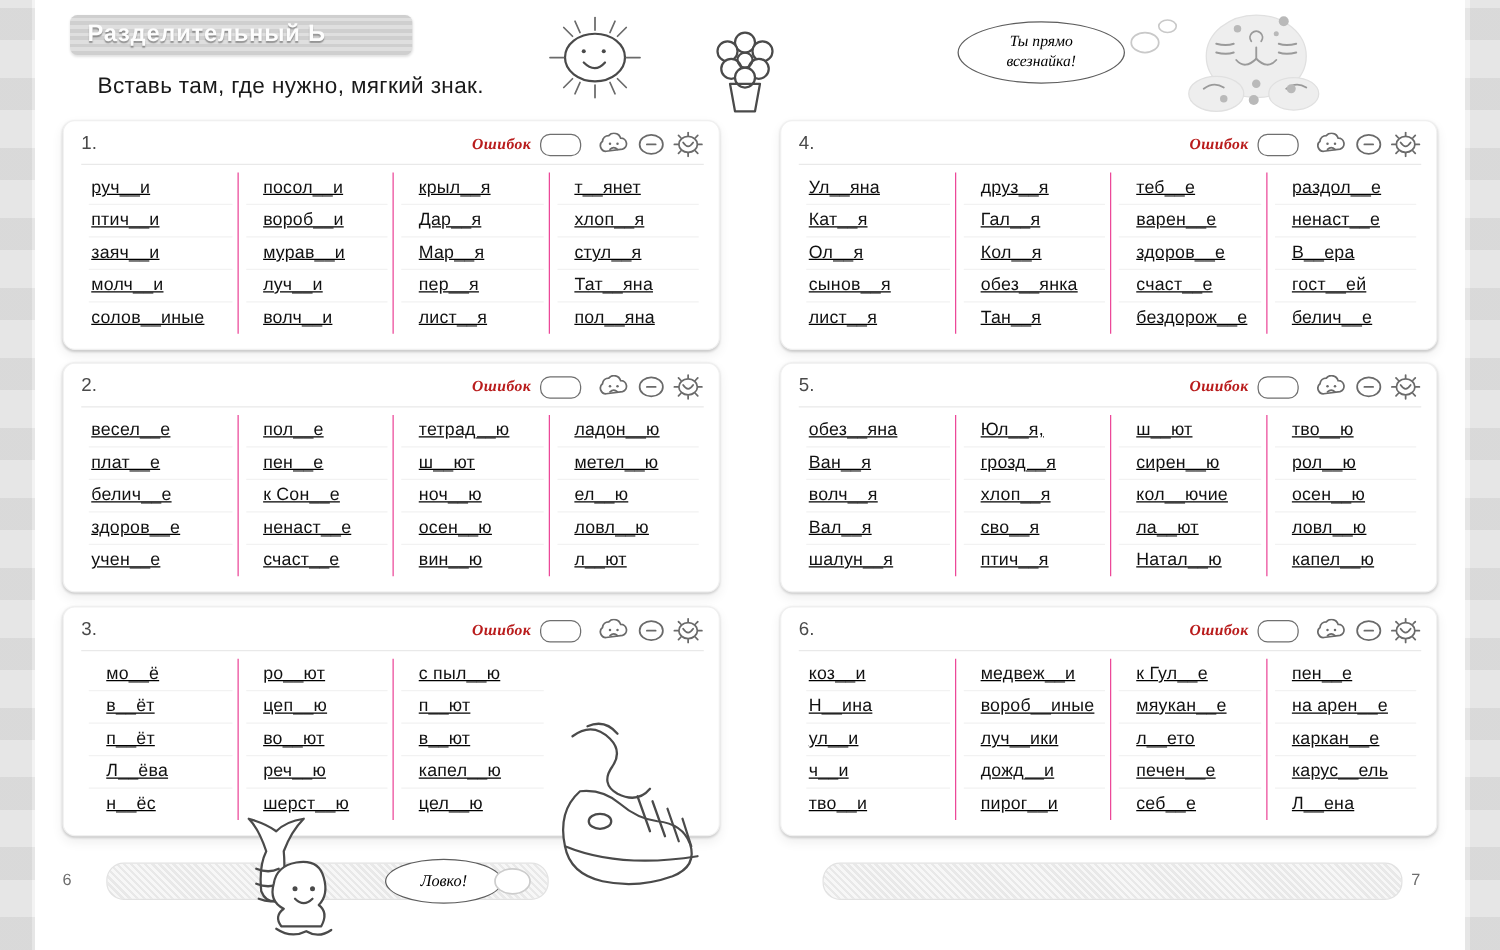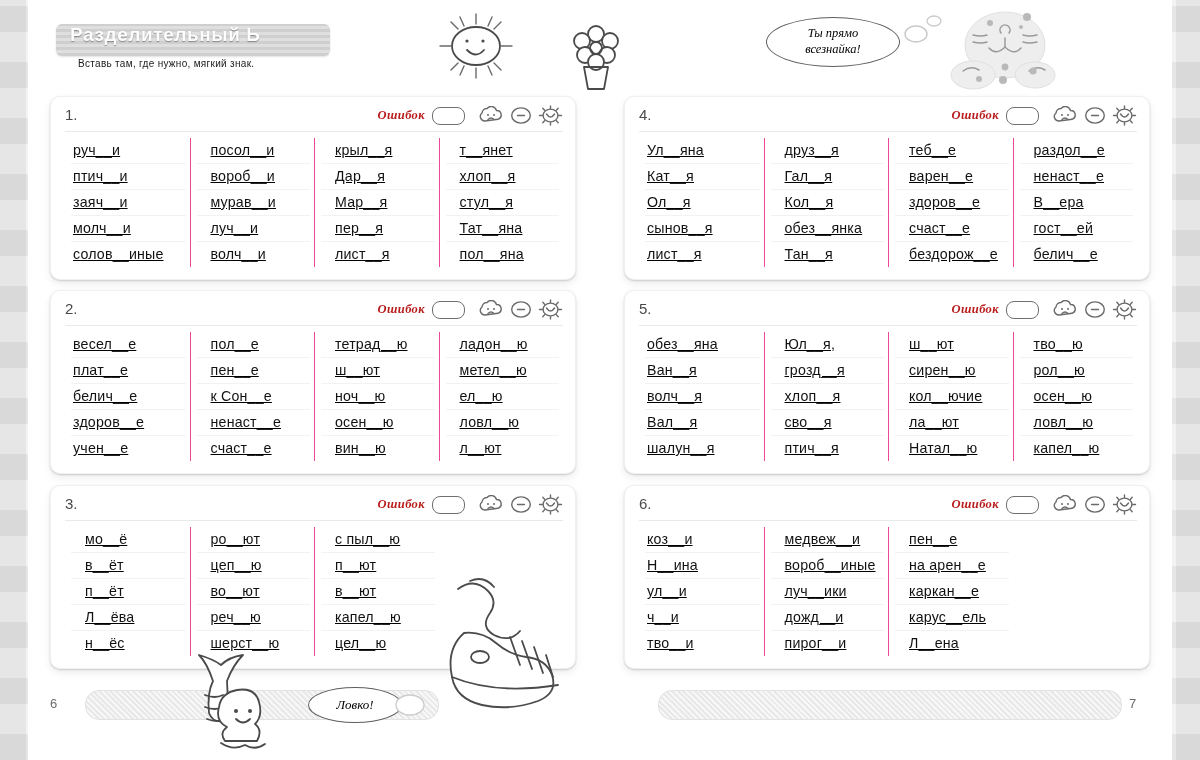--- a/index.html
+++ b/index.html
@@ -22,37 +22,37 @@
     background:#fff;
   }
   .page-left,.page-right{
     position:absolute;top:0;width:572px;height:760px;background:#fff;
   }
   .page-left{left:0;}
   .page-right{left:572px;}
 
   
   .title-strip{
-    position:absolute;left:28px;top:24px;width:260px;height:32px;
+    position:absolute;left:28px;top:12px;width:260px;height:32px;
     border-radius:6px;
     background:
       repeating-linear-gradient(0deg, rgba(0,0,0,.10) 0 3px, rgba(0,0,0,.03) 3px 6px),
       #e6e6e6;
     box-shadow:0 1px 2px rgba(0,0,0,.12);
-    display:flex;padding-left:14px;
+    display:flex;align-items:center;padding-left:14px;
     overflow:hidden;
   }
   .title-text{
     font-size:19px;font-weight:bold;color:#fdfdfd;letter-spacing:.6px;
     text-shadow:0 1px 1px rgba(0,0,0,.35);
     white-space:nowrap;
   }
   .instruction{
     position:absolute;left:50px;top:58px;
-    font-size:10px;color:#1a1a1a;letter-spacing:.3px;white-space:nowrap;
+    font-size:18px;color:#1a1a1a;letter-spacing:.3px;white-space:nowrap;
   }
 
   
   .card{
     position:absolute;
     width:524px;
     background:#fff;
     border-radius:10px;
     box-shadow:0 1px 2px rgba(0,0,0,.16), 0 4px 9px rgba(0,0,0,.07);
     border:1px solid #f0f0f0;
@@ -592,20 +592,27 @@
           <div class="w">ч__и</div>
           <div class="w">тво__и</div>
         </div>
         <div class="wcol c2">
           <div class="w">медвеж__и</div>
           <div class="w">вороб__иные</div>
           <div class="w">луч__ики</div>
           <div class="w">дожд__и</div>
           <div class="w">пирог__и</div>
         </div>
+        <div class="wcol c3">
+          <div class="w">к Гул__е</div>
+          <div class="w">мяукан__е</div>
+          <div class="w">л__ето</div>
+          <div class="w">печен__е</div>
+          <div class="w">себ__е</div>
+        </div>
         <div class="wcol c4">
           <div class="w">пен__е</div>
           <div class="w">на арен__е</div>
           <div class="w">каркан__е</div>
           <div class="w">карус__ель</div>
           <div class="w">Л__ена</div>
         </div>
       </div>
     </div>
   </div>

